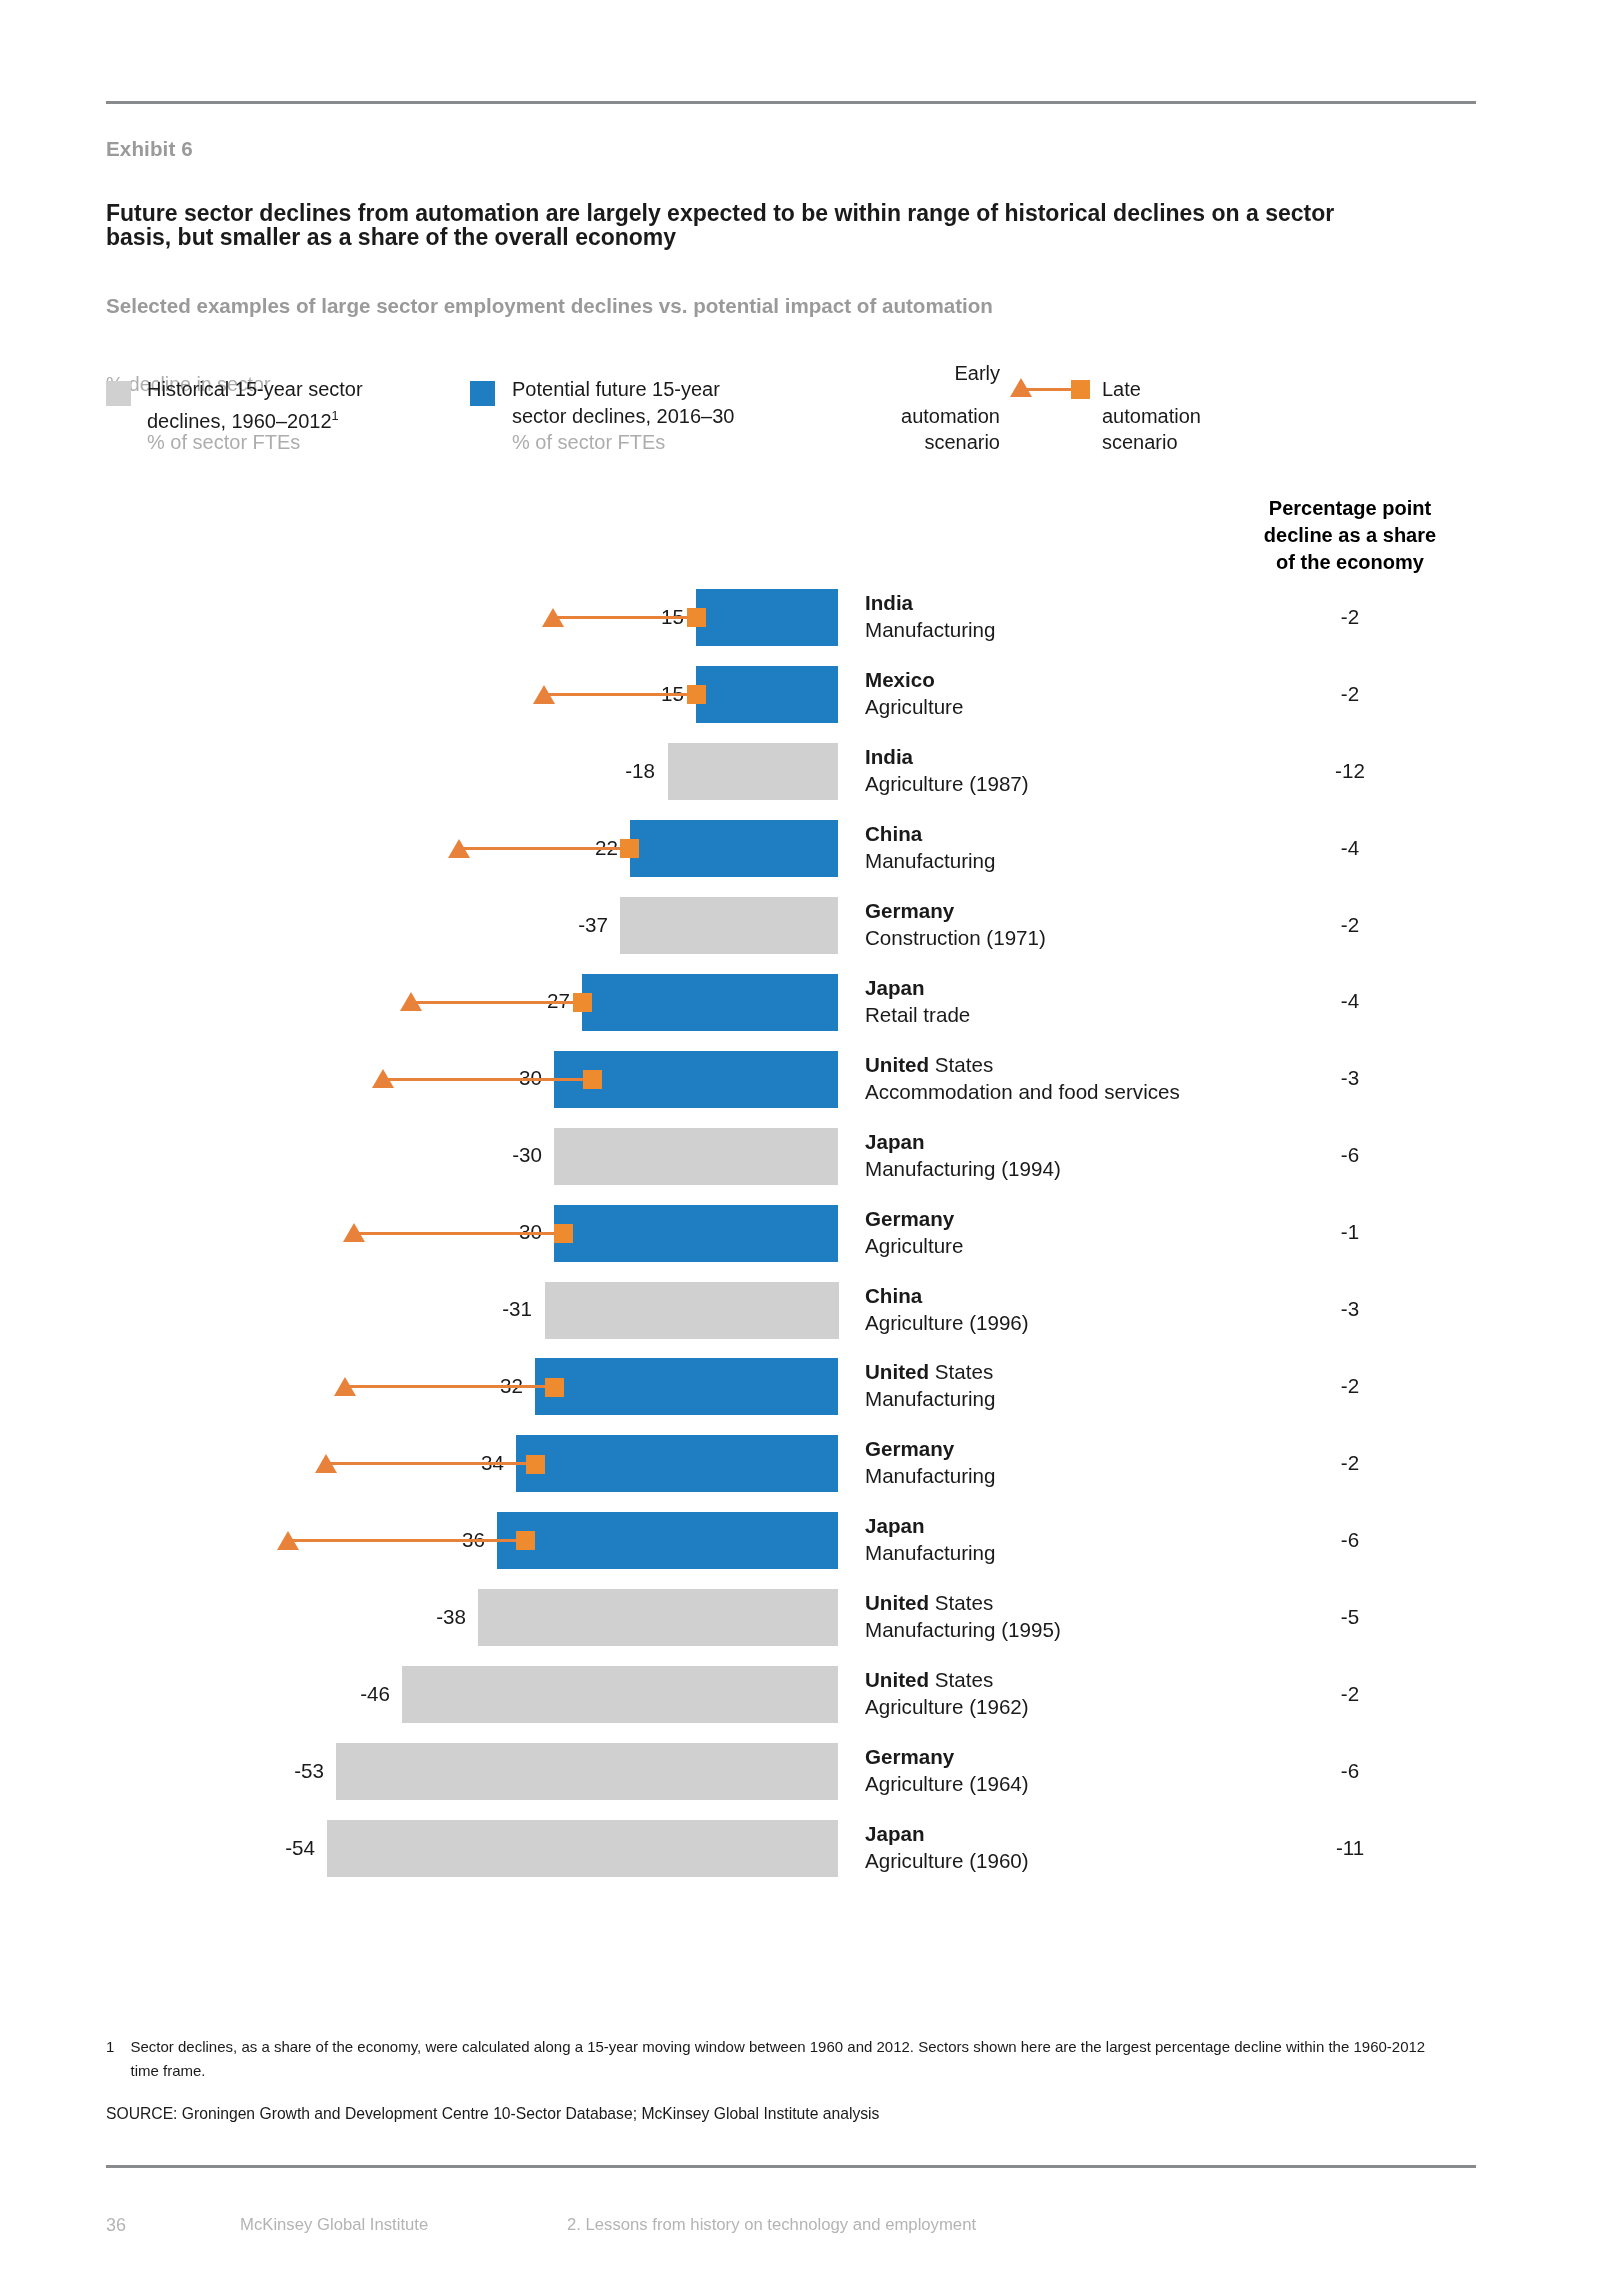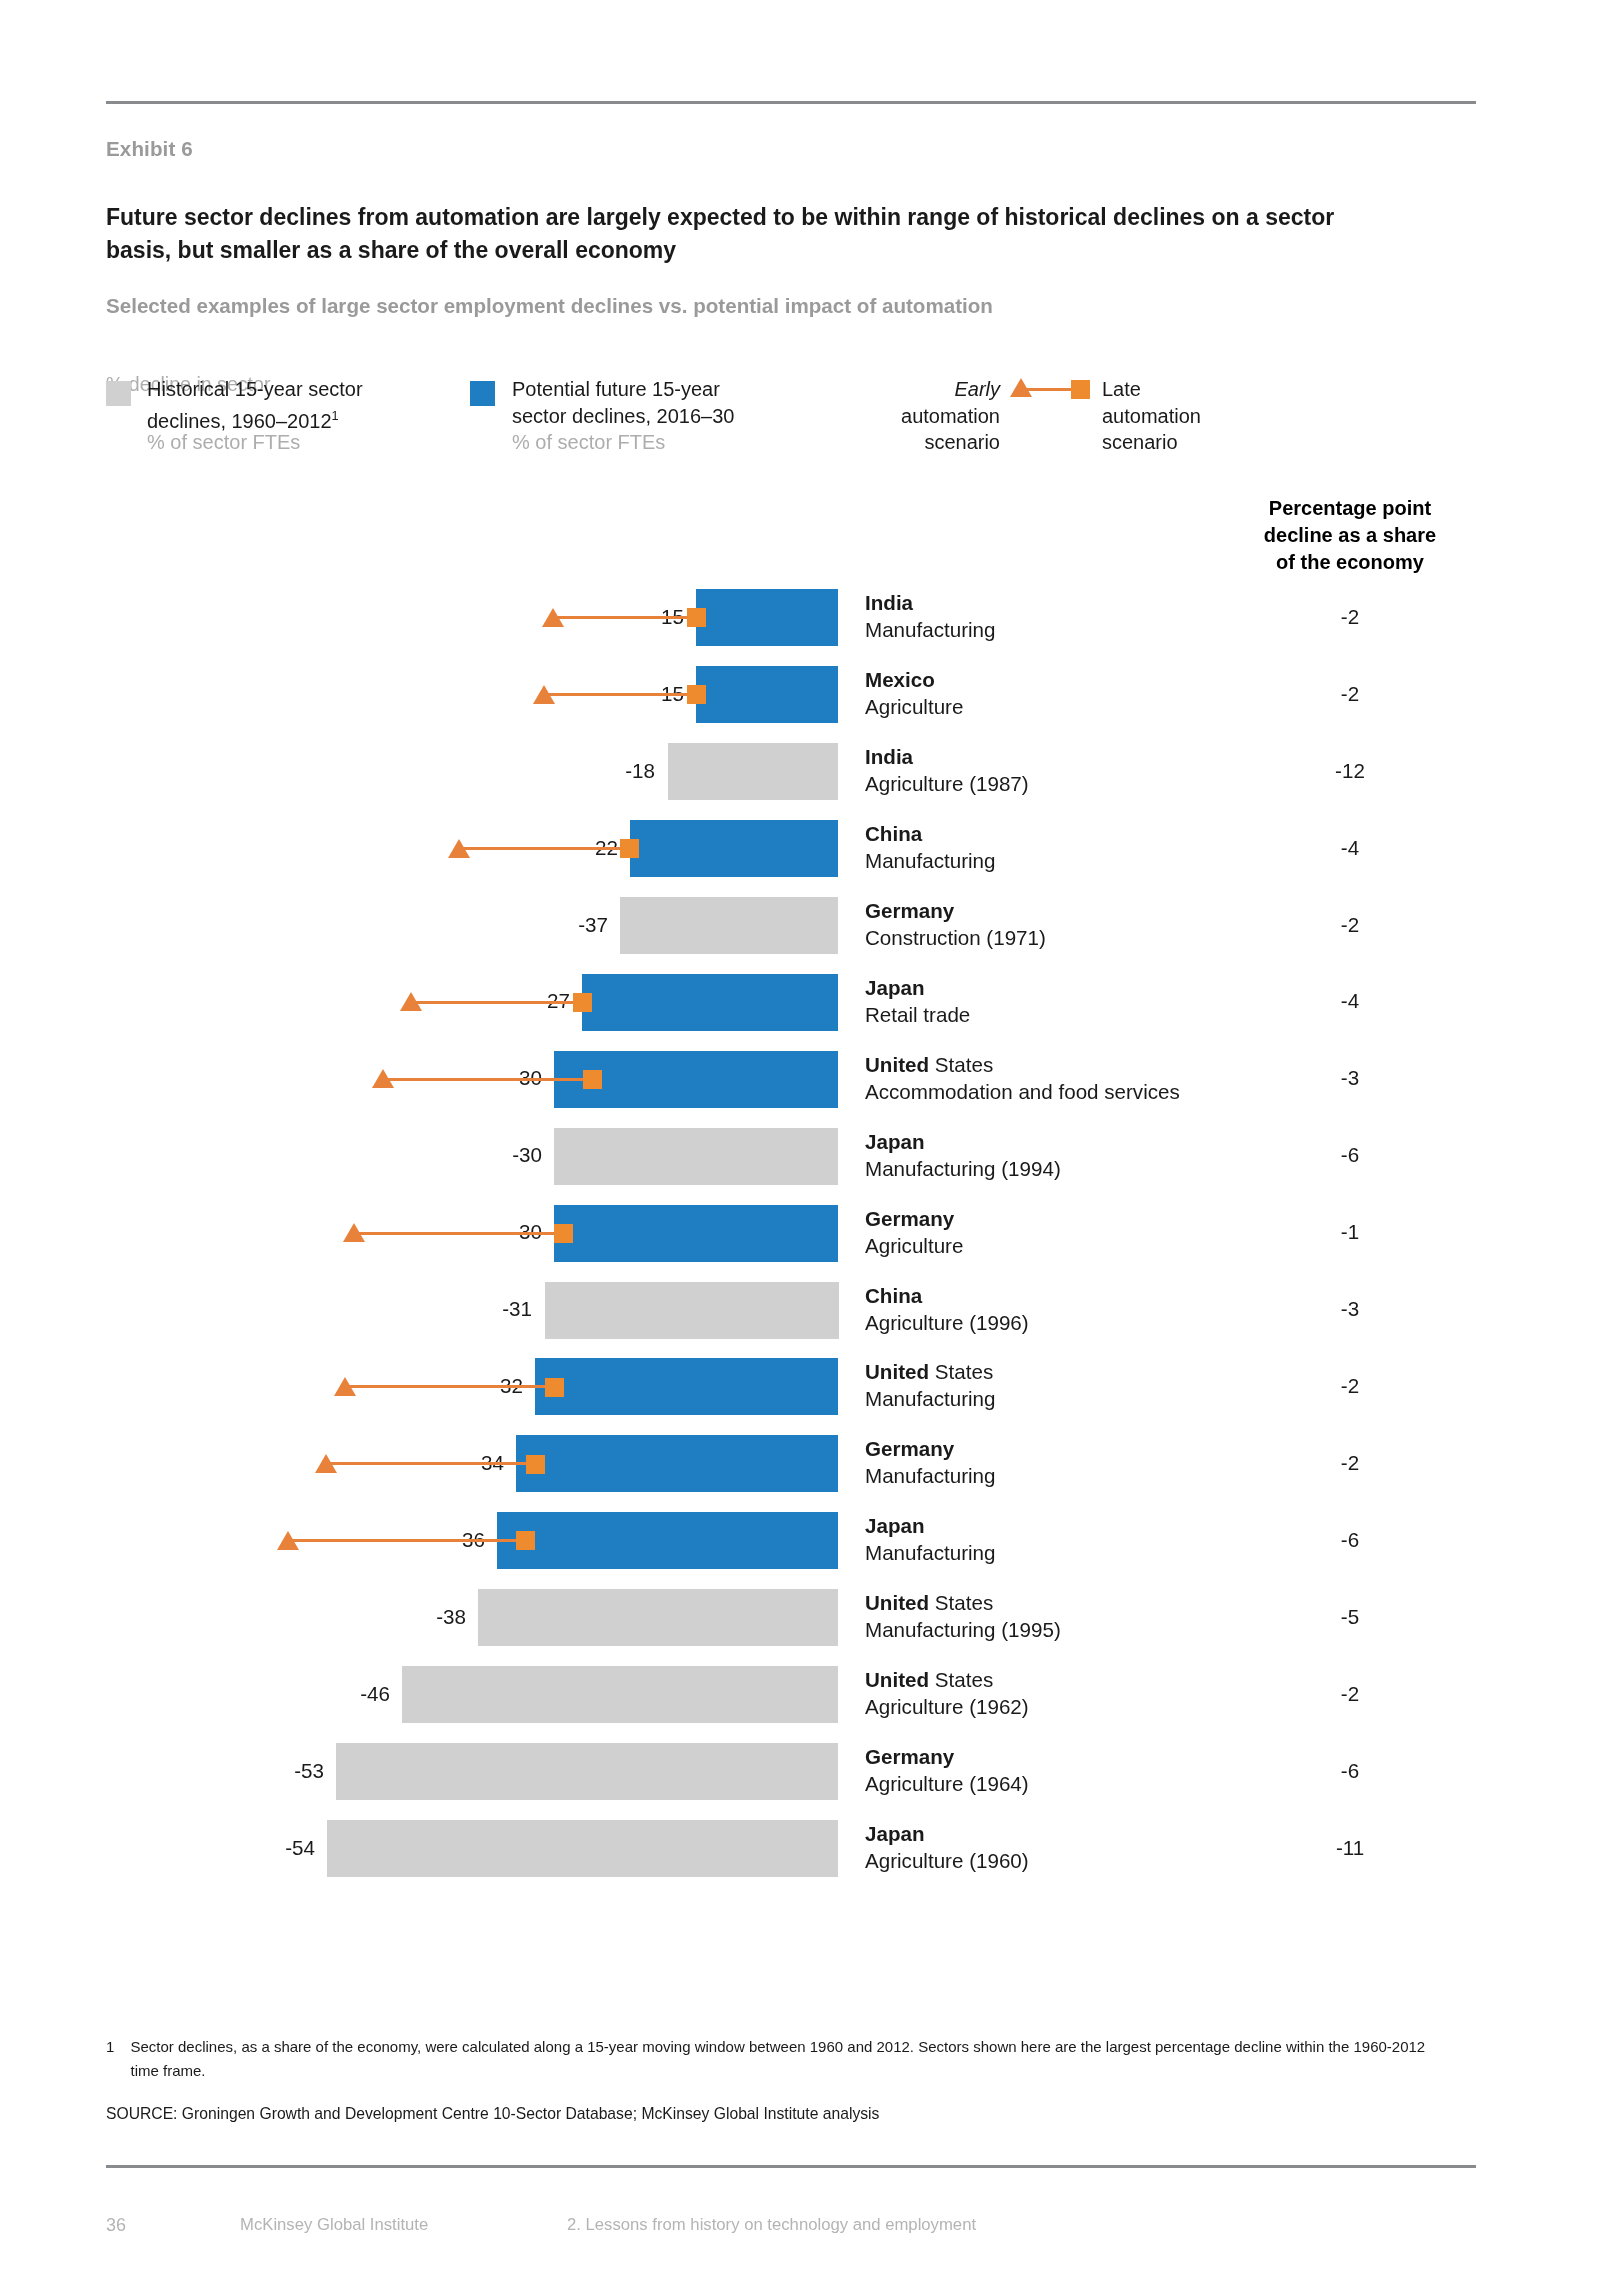--- a/index.html
+++ b/index.html
@@ -43,21 +43,21 @@
     font-weight: bold;
     color: #9a9a9a;
     letter-spacing: 0.1px;
   }
   .headline {
     position: absolute;
     left: 106px; top: 201px;
     width: 1264px;
     font-size: 23px;
     font-weight: bold;
-    line-height: 33px;
+    line-height: 24px;
     color: #1a1a1a;
   }
   .subtitle {
     position: absolute;
     left: 106px; top: 291px;
     font-size: 20.6px;
     font-weight: bold;
     color: #9a9a9a;
     line-height: 29px;
   }
@@ -236,21 +236,21 @@
     <div class="lg-swatch" style="left:106px; top:381px; background:#d0d0d0;"></div>
     <div class="lg-text" style="left:147px; top:376px;">Historical 15-year sector</div>
     <div class="lg-text" style="left:147px; top:403px;"><span>declines, 1960–2012</span><span class="sup">1</span></div>
     <div class="lg-sub" style="left:147px; top:429px;">% of sector FTEs</div>
 
     <div class="lg-swatch" style="left:470px; top:381px; background:#1f7ec1;"></div>
     <div class="lg-text" style="left:512px; top:376px;">Potential future 15-year</div>
     <div class="lg-text" style="left:512px; top:403px;">sector declines, 2016–30</div>
     <div class="lg-sub" style="left:512px; top:429px;">% of sector FTEs</div>
 
-    <div class="lg-right" style="left:814px; top:376px; width:186px;font-style:italic;">Early</div>
+    <div class="lg-right" style="left:814px; top:360px; width:186px;">Early</div>
     <div class="lg-right" style="left:814px; top:403px; width:186px;">automation</div>
     <div class="lg-right" style="left:814px; top:429px; width:186px;">scenario</div>
 
     <div class="connector" style="left:1019px; top:388px; width:63px;"></div>
     <div class="tri" style="left:1010px; top:378px;"></div>
     <div class="sq" style="left:1071px; top:380px;"></div>
 
     <div class="lg-text" style="left:1102px; top:376px;">Late</div>
     <div class="lg-text" style="left:1102px; top:403px;">automation</div>
     <div class="lg-text" style="left:1102px; top:429px;">scenario</div>

